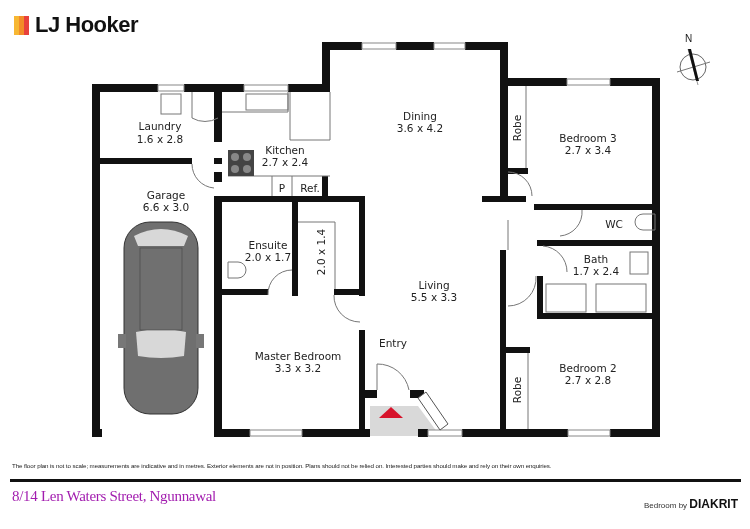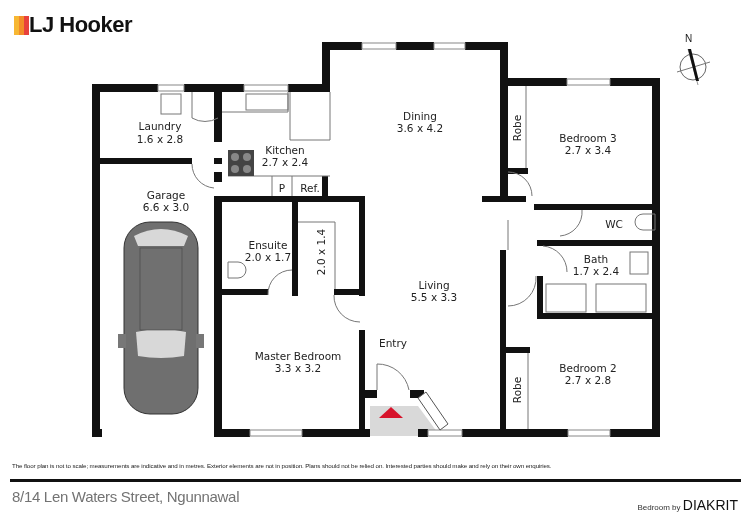--- a/index.html
+++ b/index.html
@@ -1,29 +1,29 @@
 <!DOCTYPE html>
 <html><head>
 <meta charset="utf-8">
 <style>
   html, body { margin:0; padding:0; background:#ffffff; }
   body { width:750px; height:529px; position:relative; overflow:hidden; font-family:"DejaVu Sans", sans-serif; color:#1a1a1a; }
-  .logo { position:absolute; left:14px; top:14px; display:flex; align-items:center; gap:0; }
+  .logo { position:absolute; left:14px; top:14px; display:flex; align-items:center; gap:6px; }
   .logo-mark { display:flex; height:19px; }
   .logo-mark span { display:block; width:5px; height:19px; }
   .logo-text { font-family:"Liberation Sans", sans-serif; font-weight:bold; font-size:22px; letter-spacing:-0.5px; color:#111; line-height:1; }
   .compass { position:absolute; left:672px; top:33px; width:50px; height:60px; }
   .compass-n { position:absolute; left:13px; top:0; font-size:10px; font-family:"Liberation Sans", sans-serif; }
   svg.plan { position:absolute; left:0; top:0; }
   .room-label { font-family:"DejaVu Sans", sans-serif; font-size:10.5px; fill:#222; text-anchor:middle; }
   .disclaimer { position:absolute; left:12px; top:462px; font-size:6.2px; font-family:"Liberation Sans", sans-serif; color:#222; white-space:nowrap; letter-spacing:-0.1px; }
   .rule { position:absolute; left:10px; top:479px; width:731px; height:3px; background:#111; }
-  .address { position:absolute; left:12px; top:488px; font-size:15px; font-family:Liberation Sans, sans-serif; color:#737373; letter-spacing:-0.3px;text-align:center; }
+  .address { position:absolute; left:12px; top:488px; font-size:15px; font-family:Liberation Serif, serif; color:#a21caf; letter-spacing:-0.3px;text-align:center; }
   .produced { position:absolute; right:12px; top:497px; font-size:8px; font-family:"Liberation Sans", sans-serif; color:#333; }
-  .produced b { font-weight:normal; color:#111; font-size:14px; }
+  .produced b { font-weight:bold; color:#111; font-size:12px; }
 </style>
 </head>
 <body>
 
 <div class="logo">
   <div class="logo-mark">
     <span style="background:#f7b733"></span>
       <span style="background:#f28c28"></span>
       <span style="background:#e8413c"></span>
   </div>

